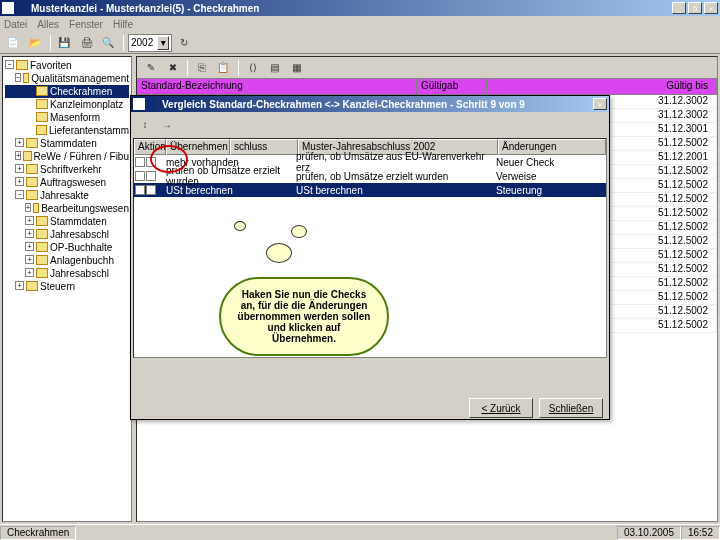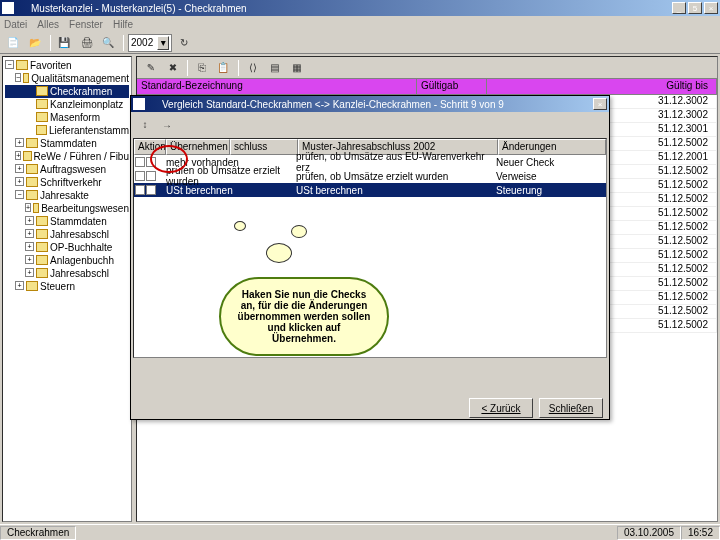--- a/index.html
+++ b/index.html
@@ -1,20 +1,20 @@
 <!DOCTYPE html>
 <html><head>
 <meta charset="utf-8">
 <style>
 * { box-sizing: border-box; margin: 0; padding: 0; font-family: "Tahoma", sans-serif; font-size: 10px; }
 body { background: #d4d0c8; width: 720px; height: 540px; overflow: hidden; position: relative; }
 
 .titlebar { background: linear-gradient(to right, #0a246a, #a6caf0); height: 16px; display: flex; align-items: center; padding: 0 2px; color: #fff; }
 .titlebar .icon { width: 12px; height: 12px; background: #fff; margin-right: 4px; }
-.titlebar .title { flex: 1; font-weight: normal; padding-left: 13px; }
+.titlebar .title { flex: 1; font-weight: bold; padding-left: 13px; }
 .titlebar .wbtn { width: 14px; height: 12px; background: #d4d0c8; border: 1px solid #fff; border-right-color:#404040; border-bottom-color:#404040; margin-left: 2px; display:flex; align-items:center; justify-content:center; font-size:8px; }
 
 .menubar { background: #d4d0c8; height: 16px; display: flex; align-items: center; padding: 0 4px; gap: 10px; }
 .menubar span { color: #666; }
 
 .toolbar { background: #d4d0c8; height: 22px; display: flex; align-items: center; padding: 0 4px; gap: 2px; border-bottom: 1px solid #808080; }
 .tbtn { width: 20px; height: 18px; border: 1px solid #d4d0c8; display:flex; align-items:center; justify-content:center; color:#333; }
 .sep { width:1px; height:16px; background:#808080; margin:0 2px; border-right:1px solid #fff; }
 .combo { height:18px; border:1px solid #808080; background:#fff; display:flex; align-items:center; padding:0 2px; }
 .combo .arrow { width:12px; height:14px; background:#d4d0c8; border:1px solid #fff; border-right-color:#404040; border-bottom-color:#404040; margin-left:4px; display:flex;align-items:center;justify-content:center; }
@@ -137,26 +137,26 @@
           <span>Stammdaten</span>
         </div>
         <div class="tree-item indent1">
           <span class="exp">+</span>
           <span class="fold"></span>
           <span>ReWe / Führen / Fibu</span>
         </div>
         <div class="tree-item indent1">
           <span class="exp">+</span>
           <span class="fold"></span>
+          <span>Schriftverkehr</span>
+        </div>
+        <div class="tree-item indent1">
+          <span class="exp">+</span>
+          <span class="fold"></span>
           <span>Auftragswesen</span>
-        </div>
-        <div class="tree-item indent1">
-          <span class="exp">+</span>
-          <span class="fold"></span>
-          <span>Schriftverkehr</span>
         </div>
         <div class="tree-item indent1">
           <span class="exp">−</span>
           <span class="fold"></span>
           <span>Jahresakte</span>
         </div>
         <div class="tree-item indent2">
           <span class="exp">+</span>
           <span class="fold"></span>
           <span>Bearbeitungswesen</span>

